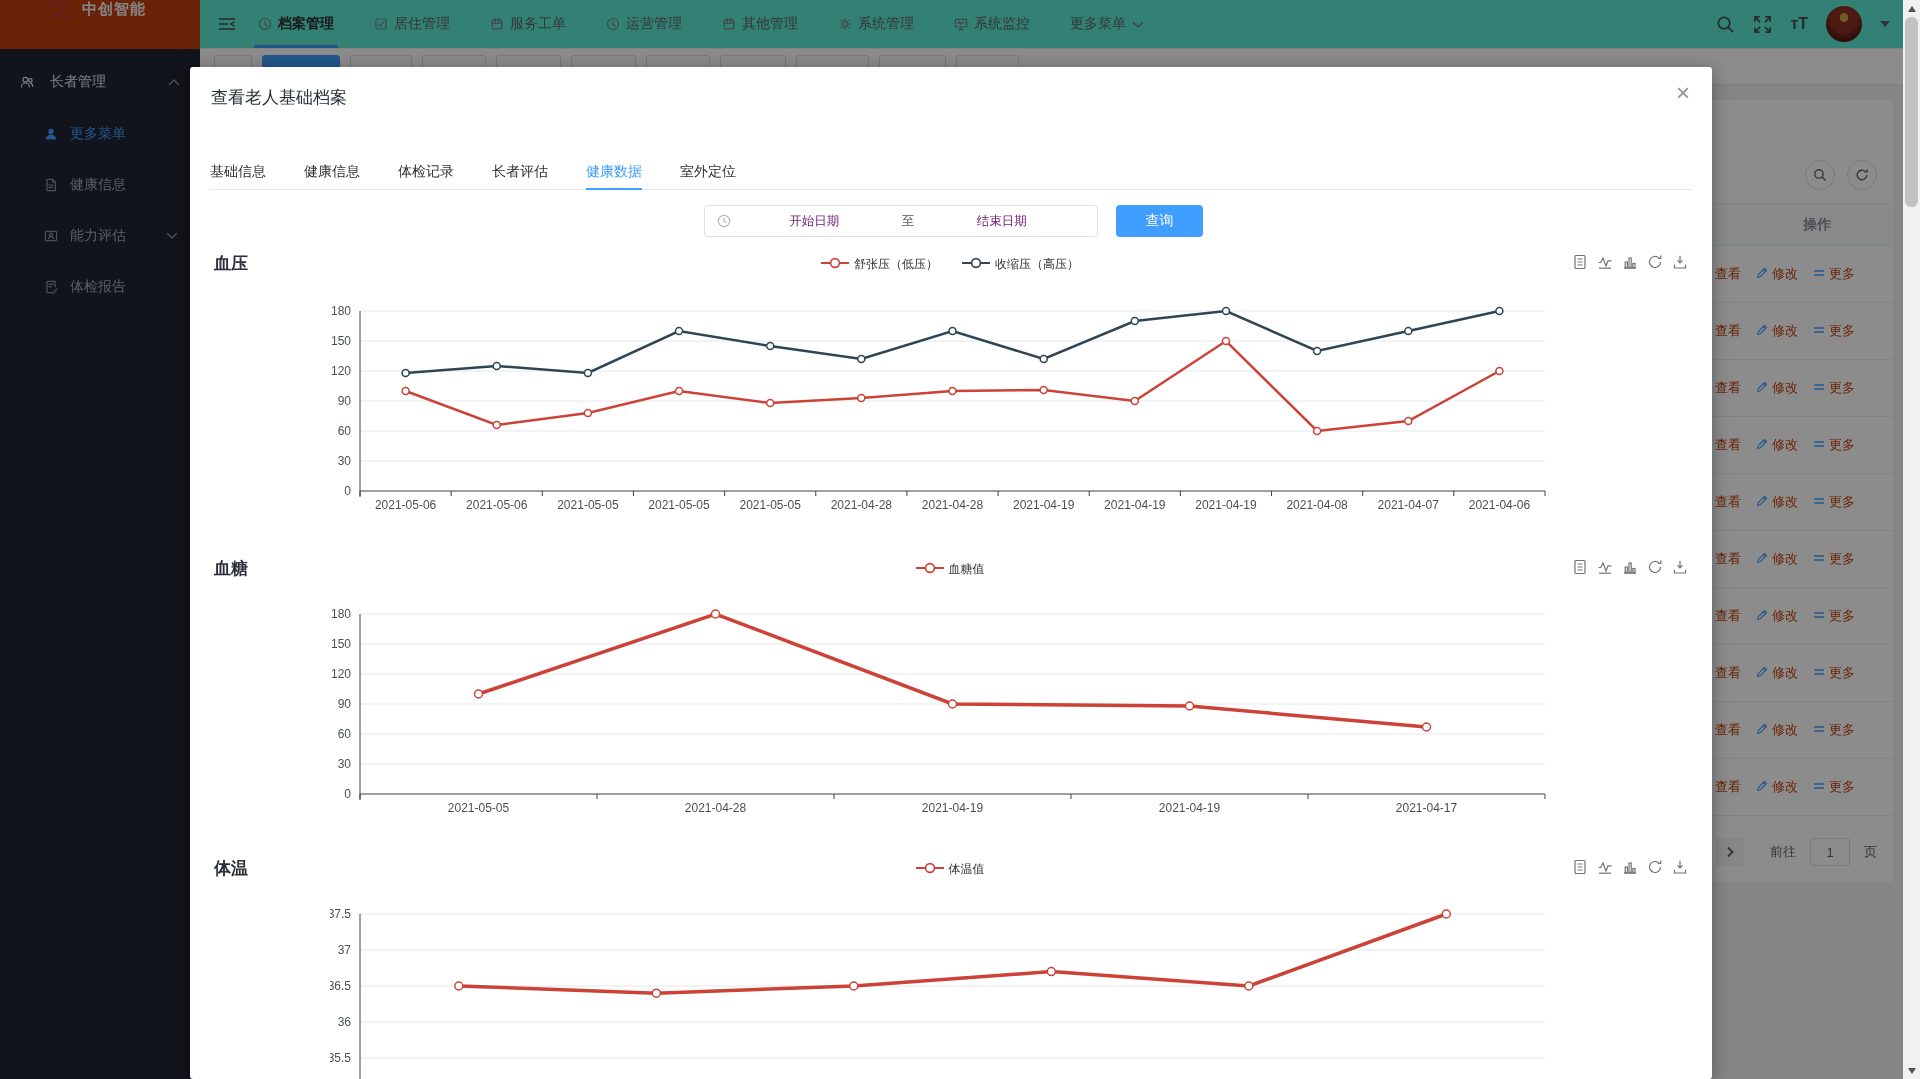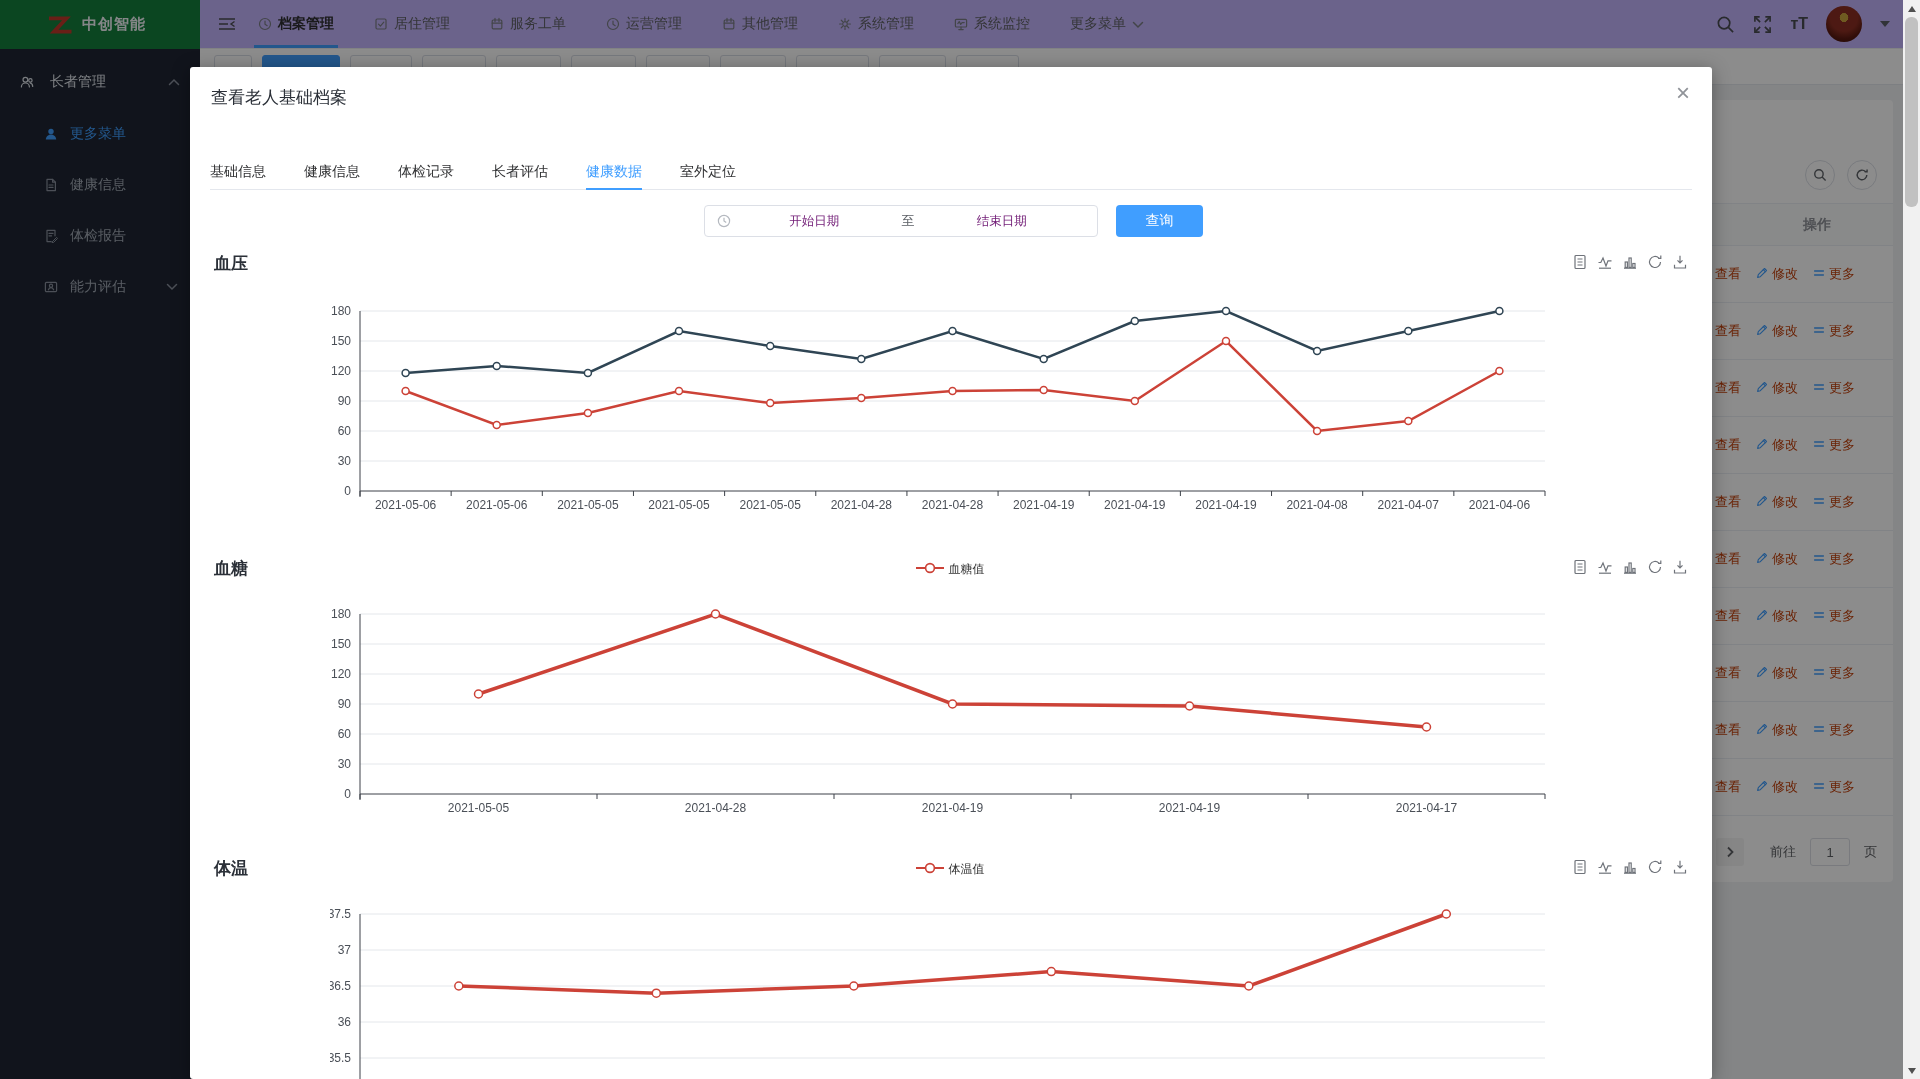--- a/index.html
+++ b/index.html
@@ -2,34 +2,34 @@
 <html><head>
 <meta charset="utf-8">
 <style>
   * { margin:0; padding:0; box-sizing:border-box; }
   html,body { width:1920px; height:1079px; }
   body { position:relative; overflow:hidden; background:#f0f2f5;
          font-family:"Liberation Sans","DejaVu Sans",sans-serif; color:#303133; }
 
   
   .sidebar { position:absolute; left:0; top:0; width:200px; height:100%; background:#1f2633; z-index:1; }
-  .logo-bar { height:49px; background:#15803d; display:flex; align-items:center; padding-left:46px; gap:10px; }
+  .logo-bar { height:49px; background:#c2410c; display:flex; align-items:flex-start; padding-left:46px; gap:10px; }
   .logo-name { color:#f2f4f8; font-size:15px; font-weight:bold; letter-spacing:1px; }
   .menu-group { margin-top:14px; height:38px; display:flex; align-items:center; padding:0 22px 0 20px;
                 color:#dfe3ea; font-size:14px; gap:16px; position:relative; cursor:pointer; }
   .menu-group .caret { position:absolute; right:20px; }
   .side-item { height:51px; display:flex; align-items:center; padding-left:44px; gap:12px;
                color:#a3aab6; font-size:14px; position:relative; cursor:pointer; }
   .side-item.active { color:#409eff; }
   .side-item .caret { position:absolute; right:22px; }
   .side-sub { margin-top:7px; }
   .icon14 svg { display:block; }
   .caret svg { display:block; }
 
-  .topbar { position:absolute; left:200px; top:0; width:1720px; height:49px; background:#c4b5fd;
+  .topbar { position:absolute; left:200px; top:0; width:1720px; height:49px; background:#5eead4;
             border-bottom:1px solid #ebedf0; display:flex; align-items:center; z-index:1; }
   .hamburger { margin-left:18px; cursor:pointer; }
   .topnav { display:flex; align-items:center; margin-left:22px; gap:40px; height:100%; }
   .nav-item { display:flex; align-items:center; gap:6px; font-size:14px; color:#606266;
               height:100%; position:relative; cursor:pointer; }
   .nav-item.active { color:#303133; font-weight:bold; }
   .nav-item.active::after { content:""; position:absolute; left:-4px; right:-4px; bottom:0; height:3px; background:#409eff; }
   .nav-item svg { stroke:#7a7e85; }
   .topbar-right { margin-left:auto; display:flex; align-items:center; gap:18px; padding-right:30px; }
   .tool-btn { cursor:pointer; display:flex; align-items:center; }
@@ -142,41 +142,41 @@
           <svg width="14" height="14" viewBox="0 0 14 14" fill="none" stroke="currentColor" stroke-width="1.2" stroke-linecap="round" stroke-linejoin="round">
             <path d="M3 1.4h5.6l2.8 2.8v8.4H3z"></path>
             <path d="M8.6 1.4v2.8h2.8M5 7h4M5 9.4h4"></path>
           </svg>
         </span>
         <span>健康信息</span>
       </div>
       <div class="side-item">
         <span class="icon14" style="color: rgb(138, 145, 158);">
           <svg width="14" height="14" viewBox="0 0 14 14" fill="none" stroke="currentColor" stroke-width="1.2" stroke-linecap="round" stroke-linejoin="round">
-            <path d="M3 1.4h8v5.4M3 1.4v11.2h4.2"></path>
-            <path d="M8.4 12.6l4.2-4.2 1 1-4.2 4.2h-1z" stroke-width="1"></path>
-            <path d="M5 4.4h4M5 6.8h2.6"></path>
-          </svg>
-        </span>
-        <span>体检报告</span>
-      </div>
-      <div class="side-item">
-        <span class="icon14" style="color: rgb(138, 145, 158);">
-          <svg width="14" height="14" viewBox="0 0 14 14" fill="none" stroke="currentColor" stroke-width="1.2" stroke-linecap="round" stroke-linejoin="round">
             <rect x="1.4" y="2.4" width="11.2" height="9.2" rx="1.1"></rect>
             <circle cx="7" cy="5.8" r="1.6"></circle>
             <path d="M4.4 9.8c.4-1.3 1.4-2.1 2.6-2.1s2.2.8 2.6 2.1"></path>
           </svg>
         </span>
         <span>能力评估</span>
         <span class="caret">
           <svg width="12" height="8" viewBox="0 0 12 8" fill="none" stroke="#8a919e" stroke-width="1.5" stroke-linecap="round">
             <path d="M1.5 1.5L6 6l4.5-4.5"></path>
           </svg>
         </span>
+      </div>
+      <div class="side-item">
+        <span class="icon14" style="color: rgb(138, 145, 158);">
+          <svg width="14" height="14" viewBox="0 0 14 14" fill="none" stroke="currentColor" stroke-width="1.2" stroke-linecap="round" stroke-linejoin="round">
+            <path d="M3 1.4h8v5.4M3 1.4v11.2h4.2"></path>
+            <path d="M8.4 12.6l4.2-4.2 1 1-4.2 4.2h-1z" stroke-width="1"></path>
+            <path d="M5 4.4h4M5 6.8h2.6"></path>
+          </svg>
+        </span>
+        <span>体检报告</span>
       </div>
     </div>
 </aside>
 
 <header class="topbar">
   <span class="hamburger tool-btn">
     <svg width="18" height="16" viewBox="0 0 18 16" fill="none" stroke="#4a4d52" stroke-width="1.6">
       <path d="M1 3h16M1 8h9M1 13h16"></path>
         <path d="M16.5 5.5L13 8l3.5 2.5" stroke-width="1.4"></path>
     </svg>
@@ -571,20 +571,36 @@
       </span>
       <span class="ph">开始日期</span>
       <span class="sep">至</span>
       <span class="ph">结束日期</span>
     </div>
     <button class="query-btn">查询</button>
   </div>
 
   <div class="c-head" style="top:183px;">
     <span class="c-title">血压</span>
+    <div class="c-legend" id="legend-0">
+        <span class="leg-item">
+          <span><svg width="28" height="12" viewBox="0 0 28 12">
+              <line x1="0" y1="6" x2="28" y2="6" stroke="#cc4237" stroke-width="2"></line>
+              <circle cx="14" cy="6" r="4.4" fill="#fff" stroke="#cc4237" stroke-width="1.6"></circle>
+            </svg></span>
+          <span>舒张压（低压）</span>
+        </span>
+        <span class="leg-item">
+          <span><svg width="28" height="12" viewBox="0 0 28 12">
+              <line x1="0" y1="6" x2="28" y2="6" stroke="#2f4554" stroke-width="2"></line>
+              <circle cx="14" cy="6" r="4.4" fill="#fff" stroke="#2f4554" stroke-width="1.6"></circle>
+            </svg></span>
+          <span>收缩压（高压）</span>
+        </span>
+      </div>
     <div class="c-toolbox" id="toolbox-0">
         <span class="tb-icon">
           <svg width="16" height="16" viewBox="0 0 16 16">
             <rect x="3" y="1.5" width="10" height="13" rx="1"></rect>
             <path d="M5.5 5h5M5.5 8h5M5.5 11h5"></path>
           </svg>
         </span>
         <span class="tb-icon">
           <svg width="16" height="16" viewBox="0 0 16 16">
             <path d="M1.5 8.5h2.3L6 4l3 8 2-5.2h3.5"></path>

